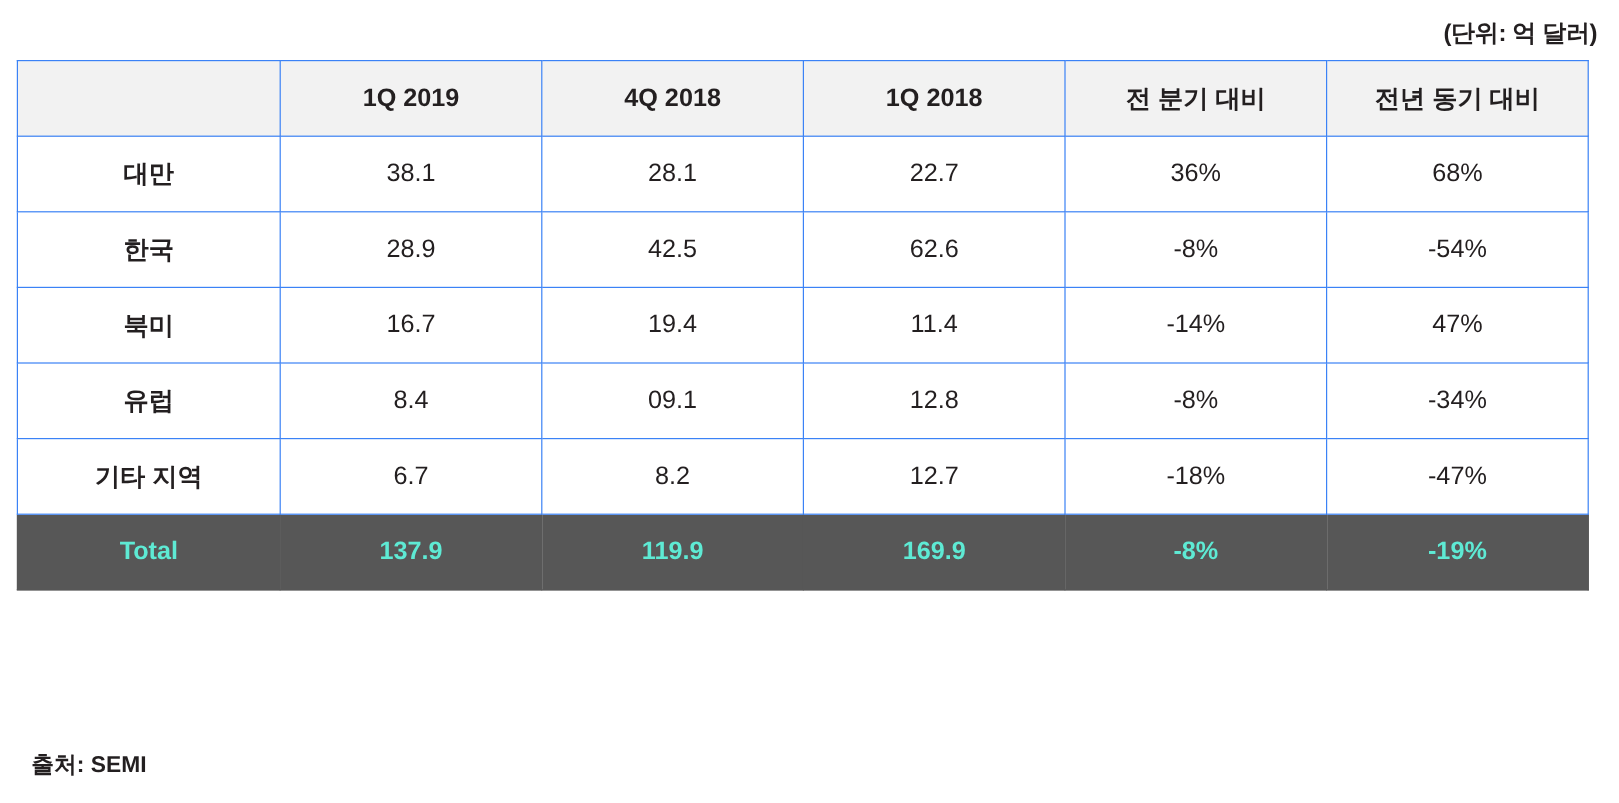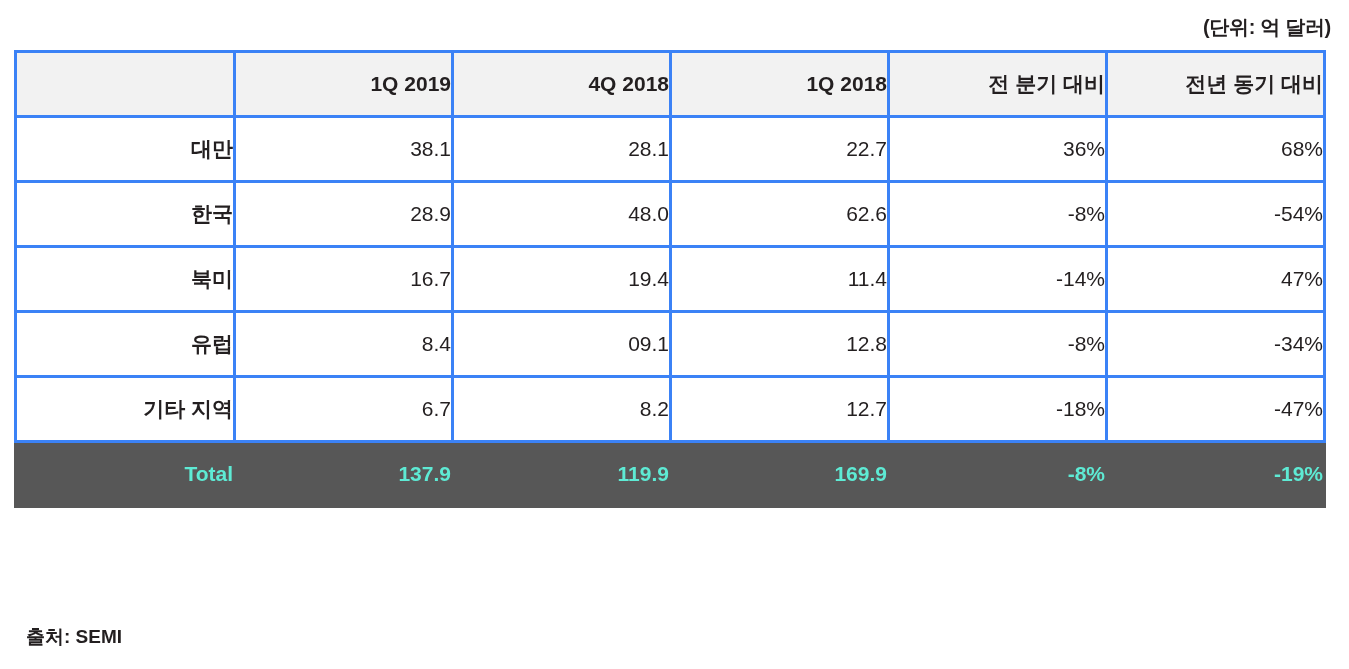--- a/index.html
+++ b/index.html
@@ -34,22 +34,22 @@
     top: 50px;
     left: 14px;
     width: 1306px;
   }
   table.data {
     border-collapse: collapse;
     table-layout: fixed;
     width: 1306px;
   }
   table.data th, table.data td {
-    border: 3px solid #3b82f6;
-    text-align: right;
+    border: 1px solid #3b82f6;
+    text-align: center;
     vertical-align: middle;
     font-size: 21px;
     height: 62px;
     padding: 0;
   }
   col.c-label { width: 219px; }
   col.c-val   { width: 218px; }
   col.c-pct   { width: 218px; }
 
   thead th {
@@ -115,21 +115,21 @@
           <td class="row-label">대만</td>
           <td class="num">38.1</td>
           <td class="num">28.1</td>
           <td class="num">22.7</td>
           <td class="num">36%</td>
           <td class="num">68%</td>
         </tr>
         <tr>
           <td class="row-label">한국</td>
           <td class="num">28.9</td>
-          <td class="num">48.0</td>
+          <td class="num">42.5</td>
           <td class="num">62.6</td>
           <td class="num">-8%</td>
           <td class="num">-54%</td>
         </tr>
         <tr>
           <td class="row-label">북미</td>
           <td class="num">16.7</td>
           <td class="num">19.4</td>
           <td class="num">11.4</td>
           <td class="num">-14%</td>

